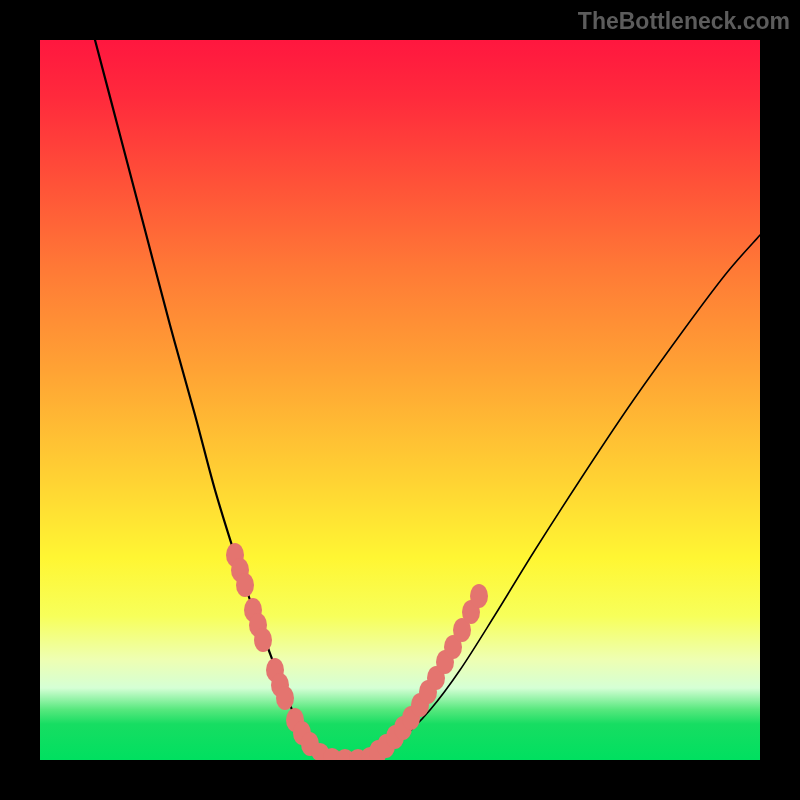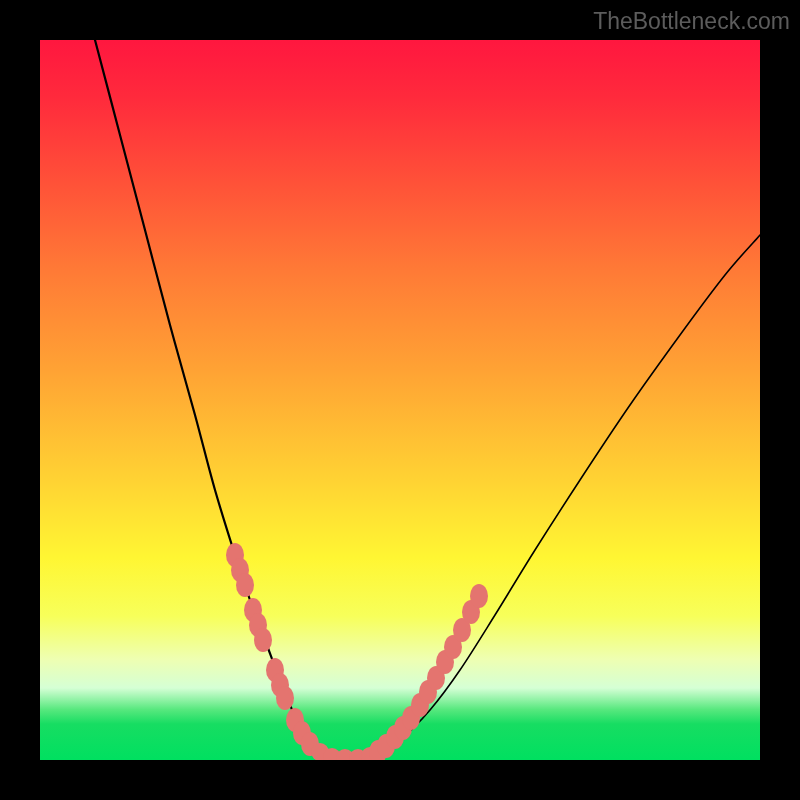--- a/index.html
+++ b/index.html
@@ -39,21 +39,21 @@
       #d5ffd5 90%,
       #57e87e 93%,
       #17dd62 95%,
       #00e060 100%
     );
   }
   .watermark {
     position: absolute;
     z-index: 5;
     color: #5c5c5c;
-    font-weight: 400;
+    font-weight: 700;
     white-space: nowrap;
     pointer-events: none;
   }
   svg.curve {
     position: absolute;
     left: 0;
     top: 0;
     width: 720px;
     height: 720px;
     z-index: 2;

